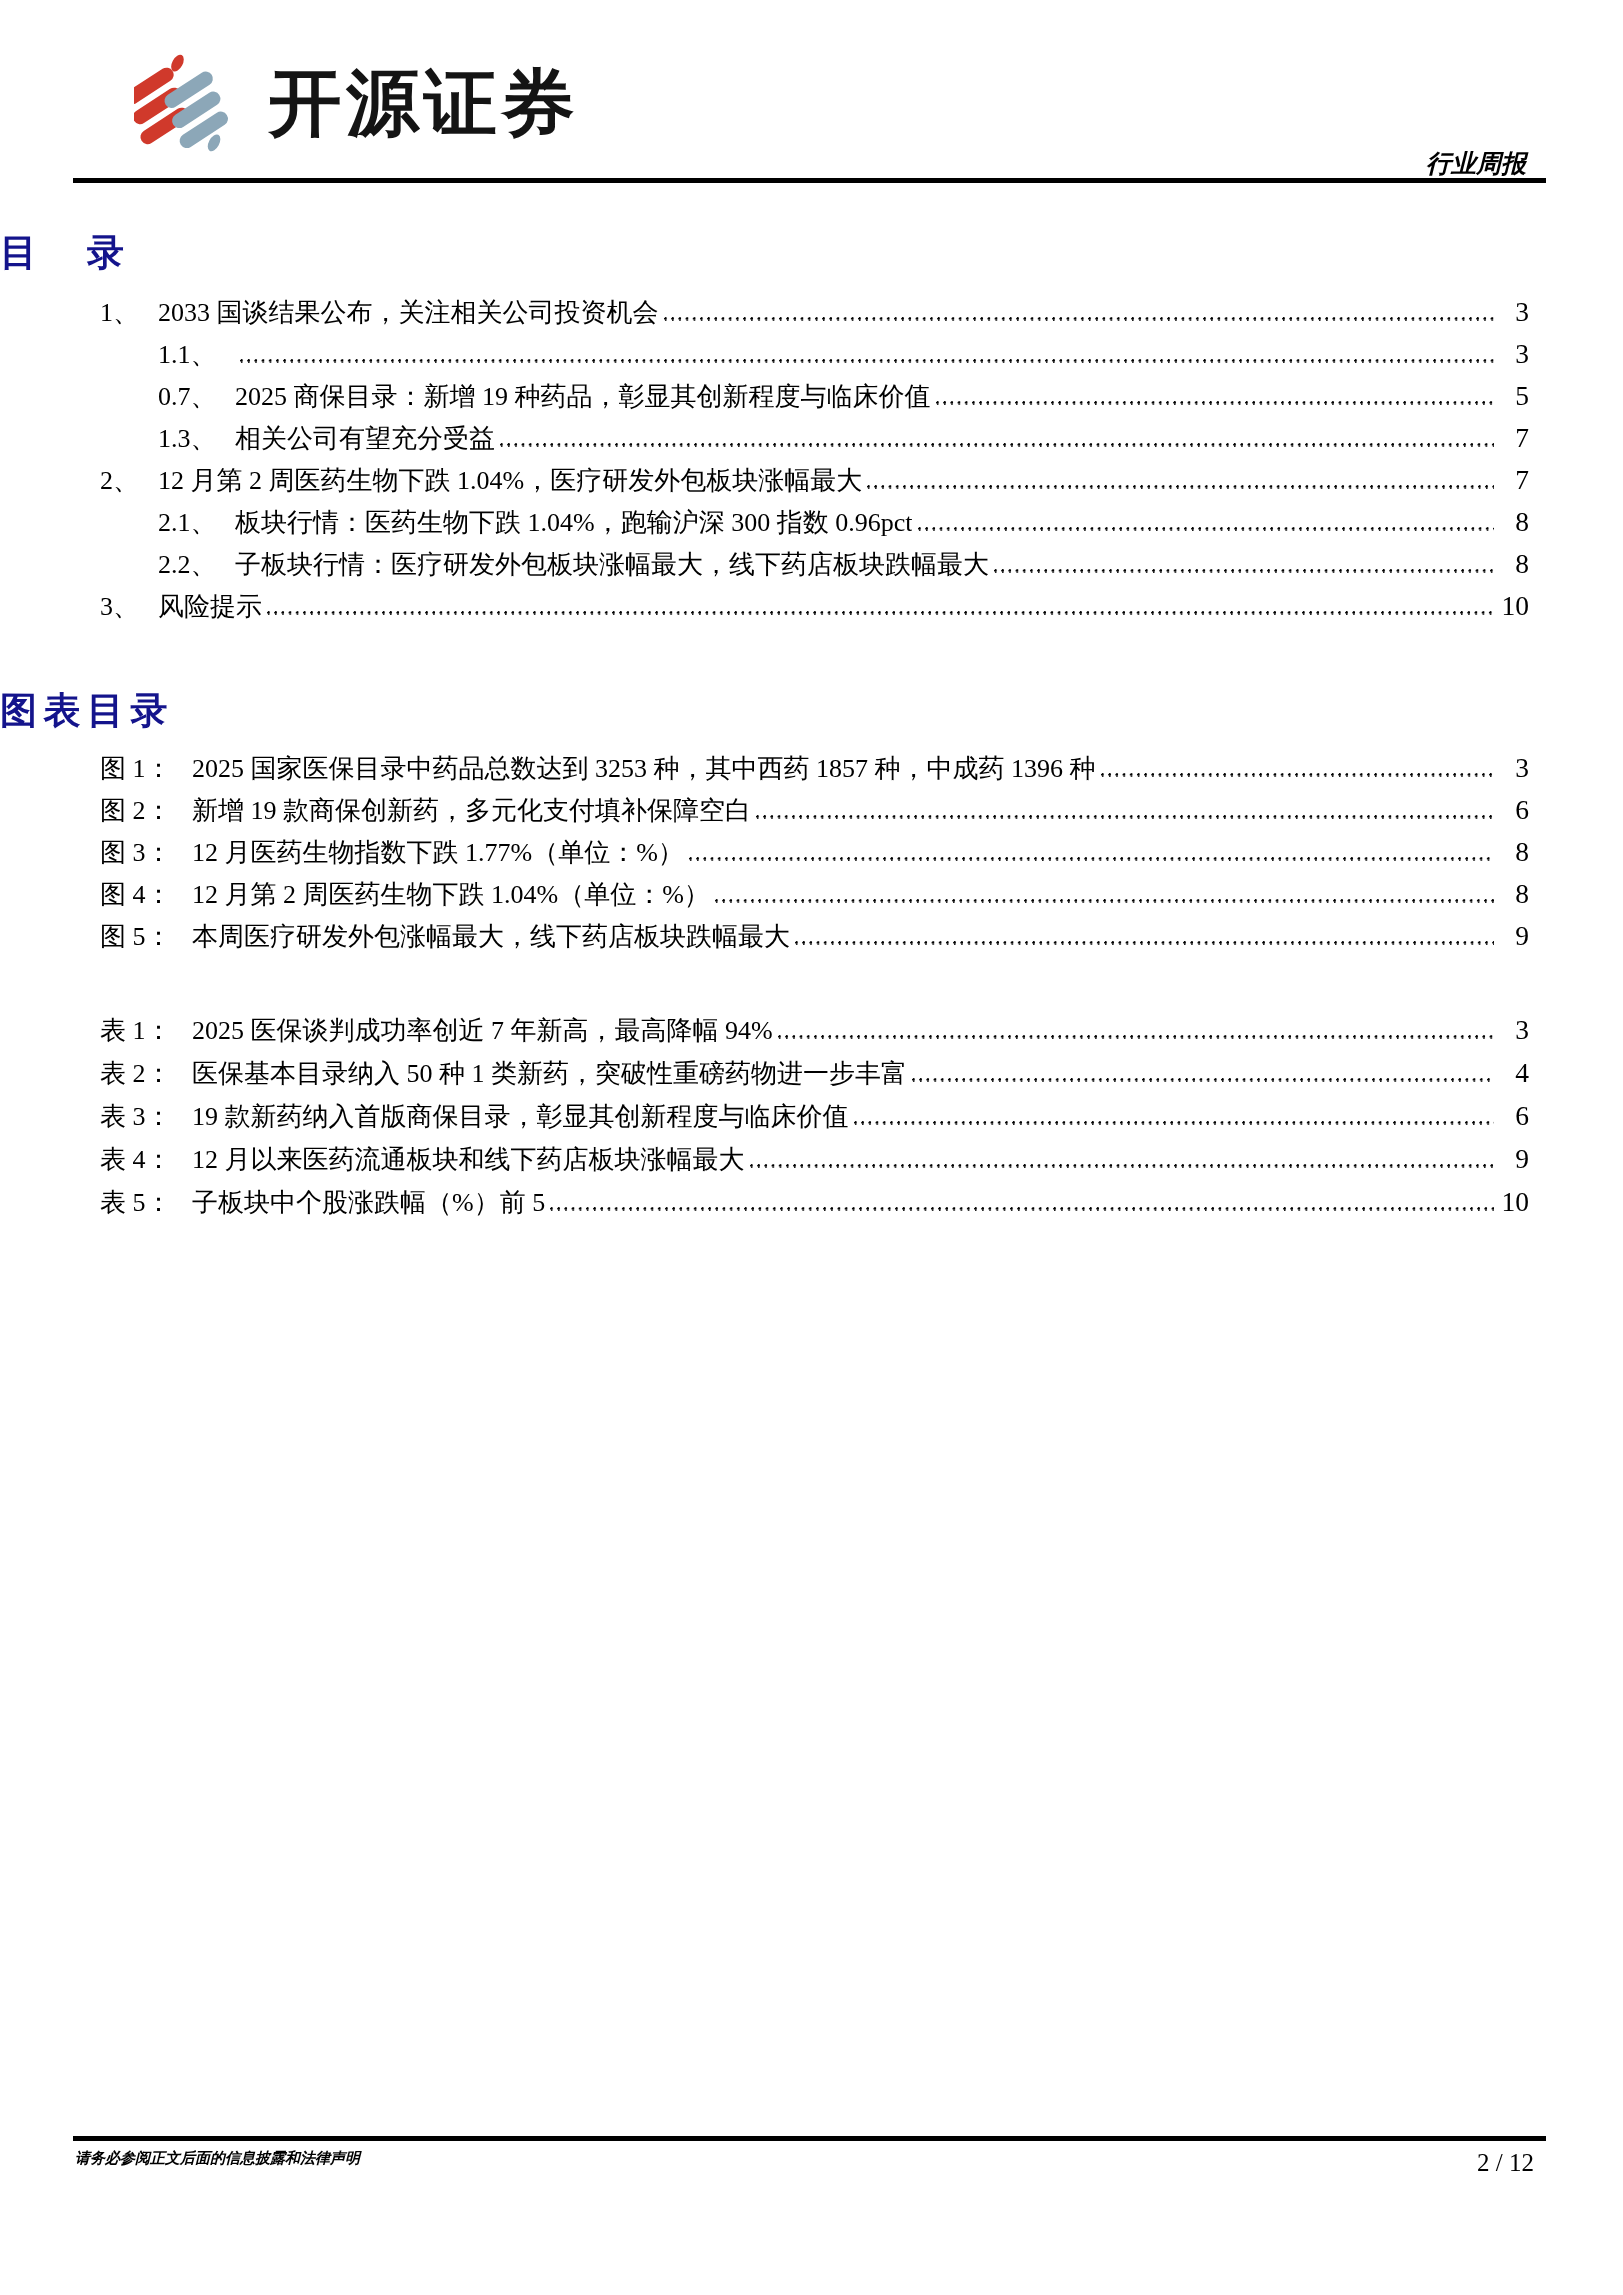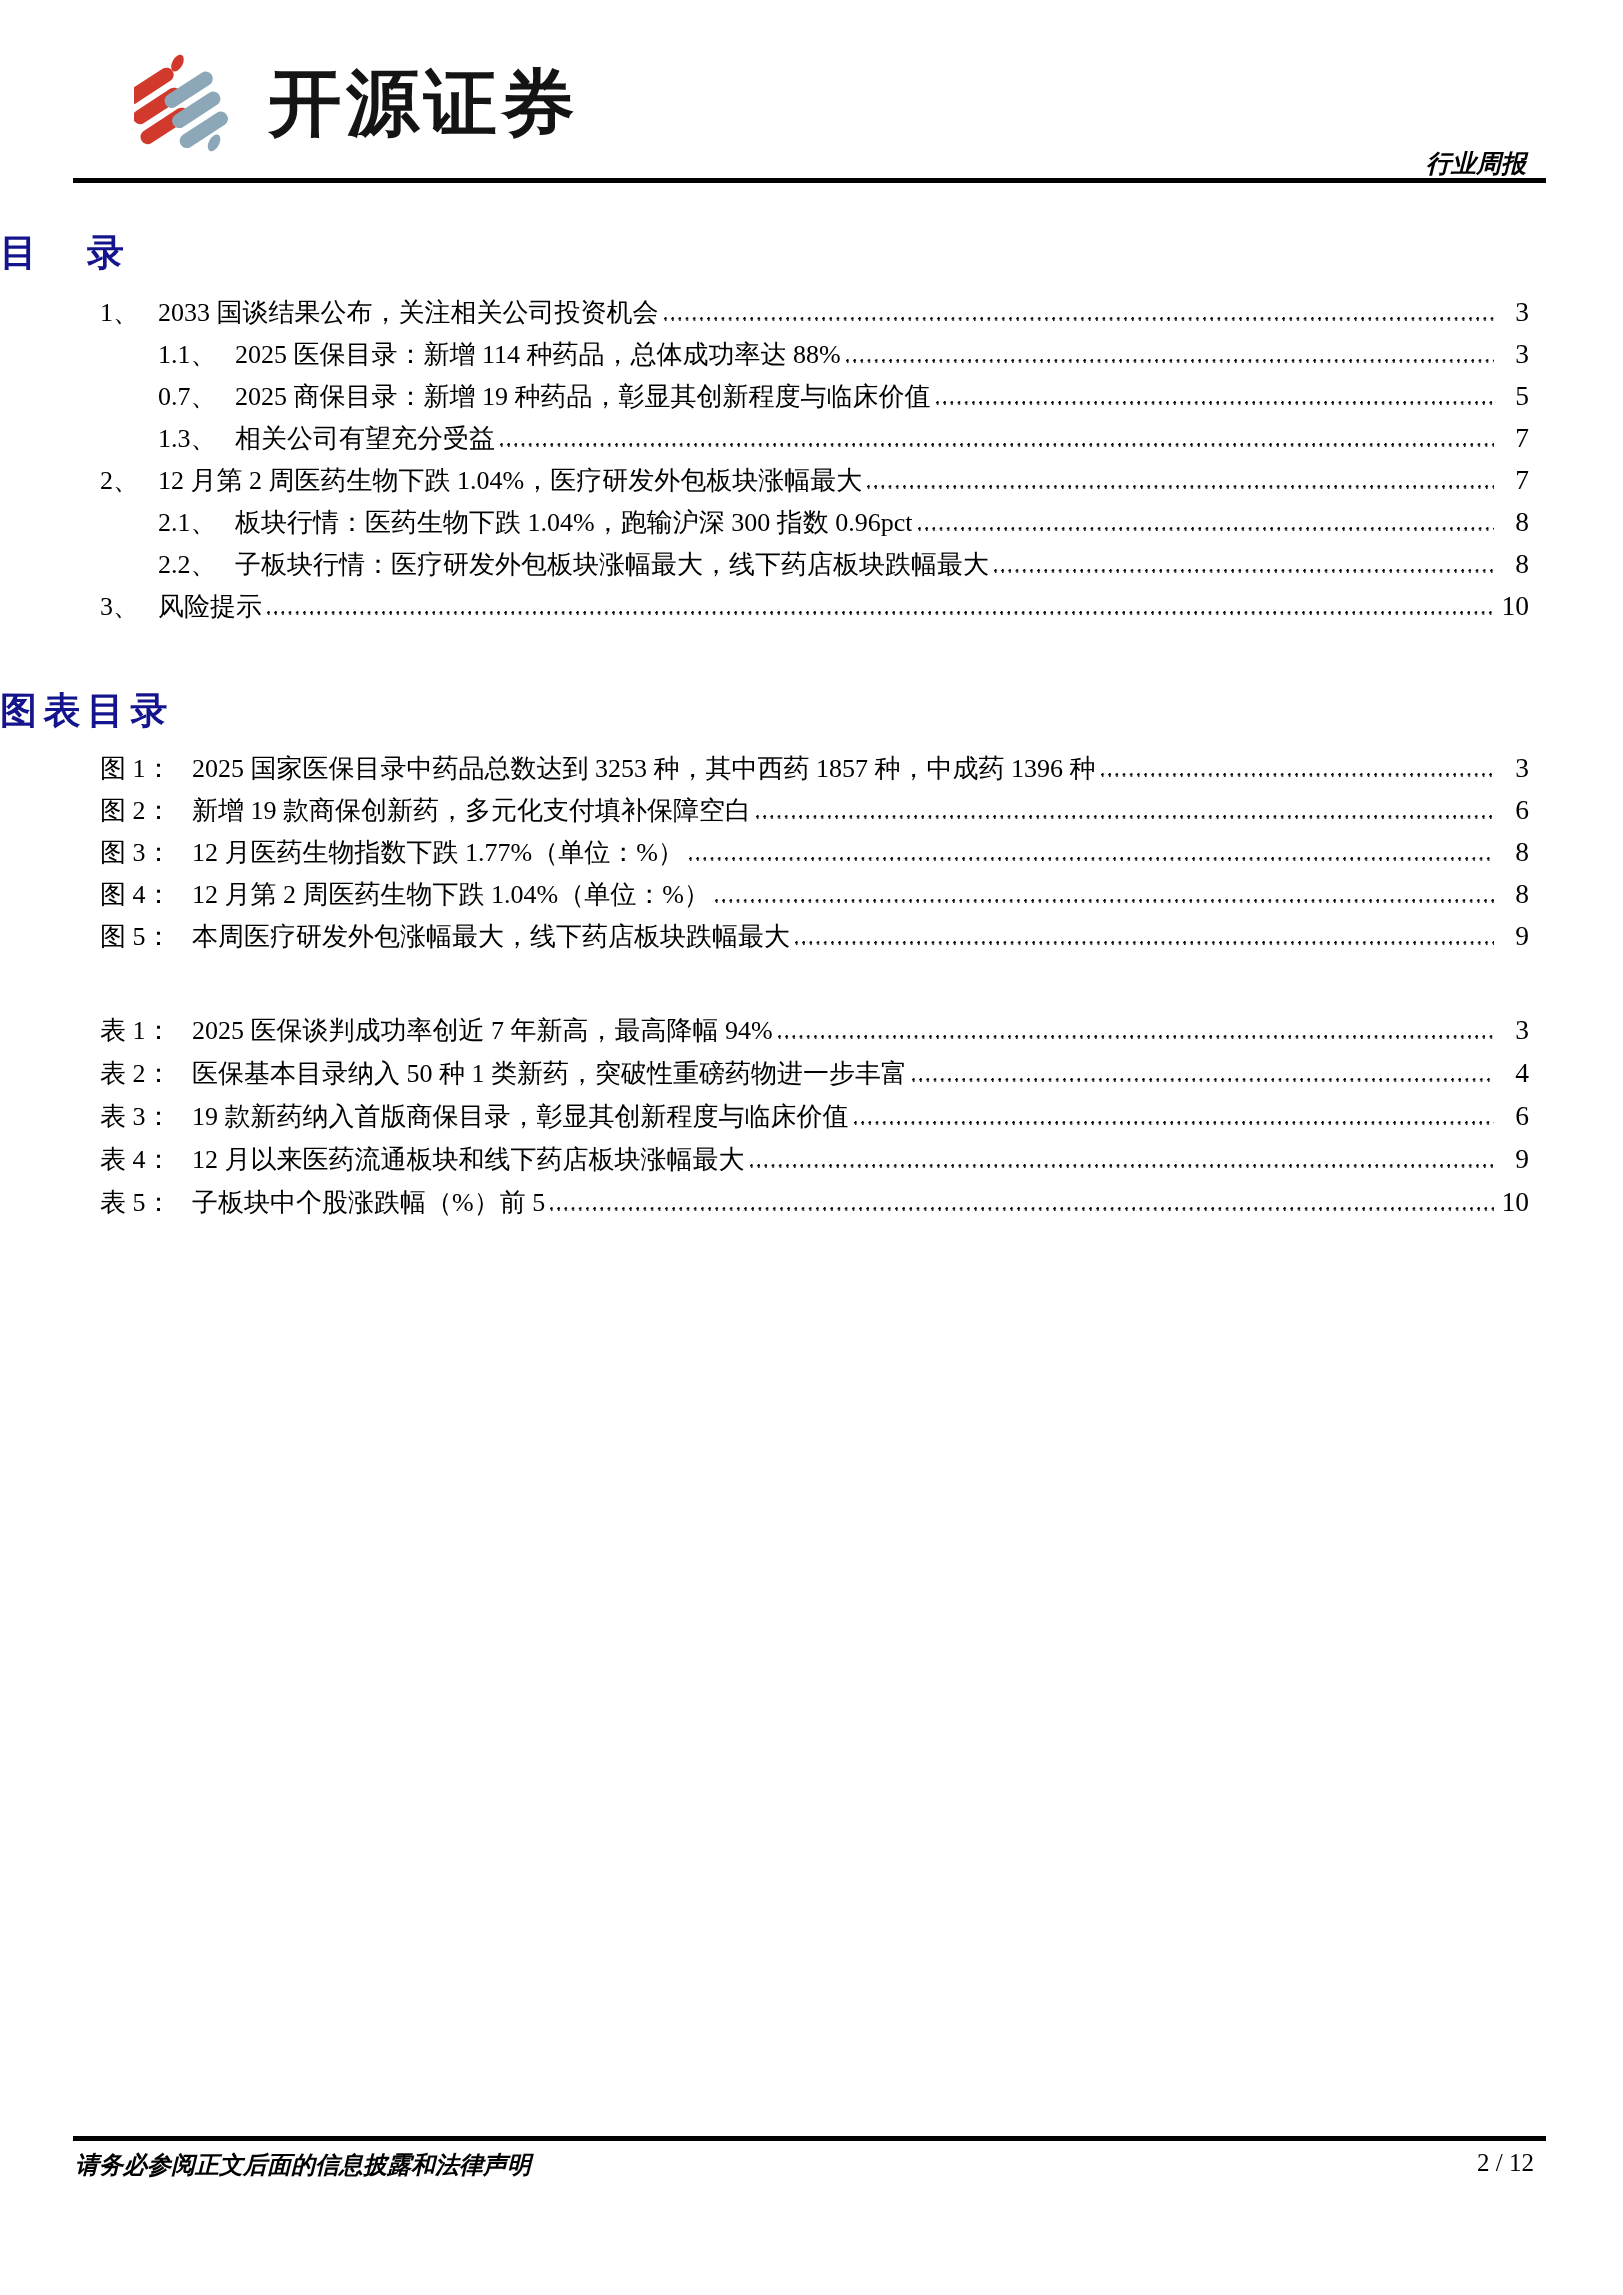--- a/index.html
+++ b/index.html
@@ -69,21 +69,21 @@
     margin:0 1.3px 0 5.2px;
     background-image:radial-gradient(circle at 1.6px 1.6px,#000 1.2px,transparent 1.6px);
     background-size:7.2px 3.3px;background-repeat:repeat-x;background-position:0 100%;
   }
   .row .pagenum{flex:0 0 auto;min-width:34px;text-align:right;font-size:27.5px;}
 
   
   .footer-rule{position:absolute;left:73px;right:77px;top:2136px;height:4.6px;background:#000;}
   .footer-disclaimer{
     position:absolute;left:75px;top:2149px;
-    font-size:24px;font-weight:bold;font-style:italic;
+    font-size:15px;font-weight:bold;font-style:italic;
     white-space:nowrap;
   }
   .footer-page{
     position:absolute;right:89px;top:2149px;
     font-size:25px;
     white-space:nowrap;
   }
 </style>
 </head>
 <body>
@@ -116,21 +116,20 @@
 
       <div class="row lv1">
         <span class="num">1、</span>
         <span class="label">2033 国谈结果公布，关注相关公司投资机会</span>
         <span class="dots"></span>
         <span class="pagenum">3</span>
       </div>
 
       <div class="row lv2">
         <span class="num">1.1、</span>
-        <span class="label">2025 医保目录：新增 114 种药品，总体成功率达 88%</span>
         <span class="dots"></span>
         <span class="pagenum">3</span>
       </div>
 
       <div class="row lv2">
         <span class="num">0.7、</span>
         <span class="label">2025 商保目录：新增 19 种药品，彰显其创新程度与临床价值</span>
         <span class="dots"></span>
         <span class="pagenum">5</span>
       </div>

